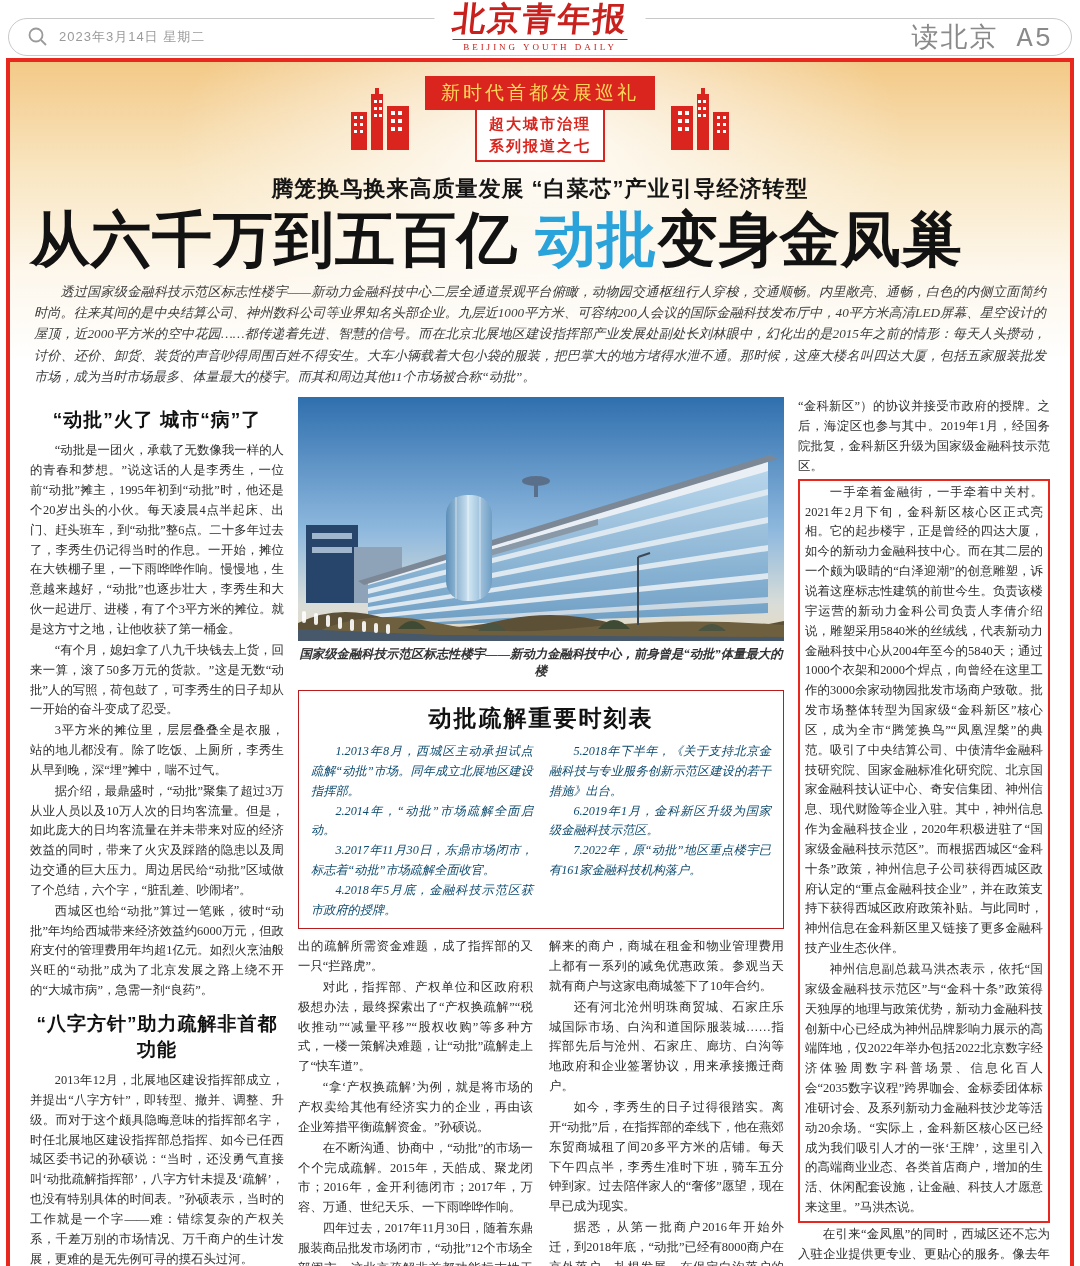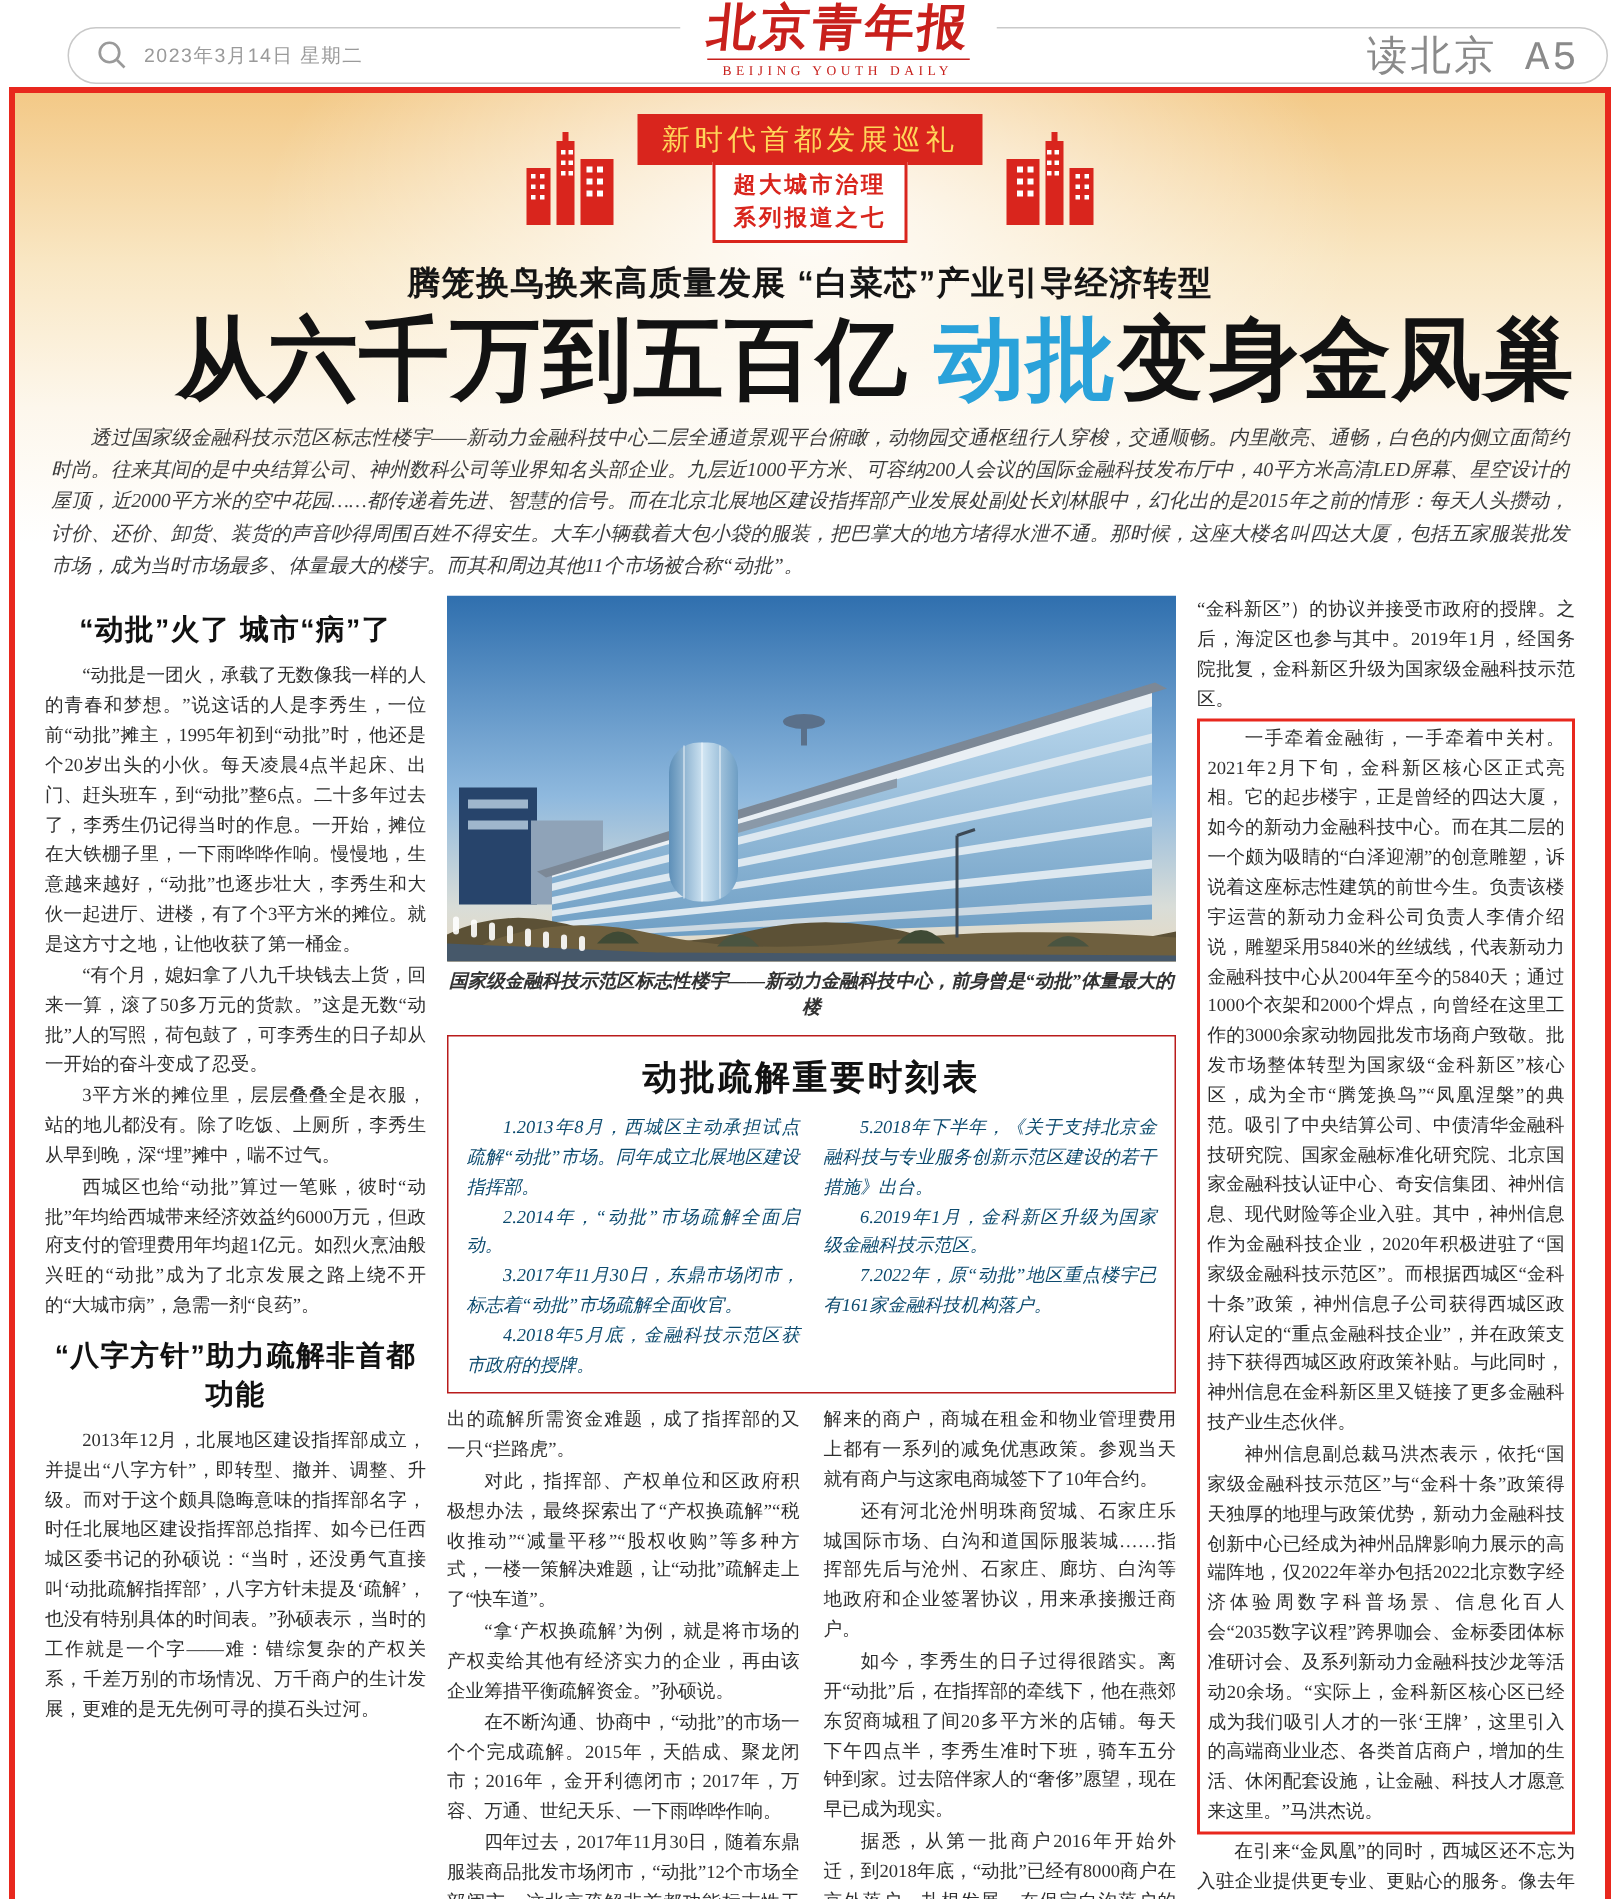--- a/index.html
+++ b/index.html
@@ -1,19 +1,19 @@
 <!DOCTYPE html>
 <html><head>
 <meta charset="utf-8">
 <style>
   html,body{margin:0;padding:0;background:#e9e9e9;}
   .page{position:relative;width:1080px;height:1266px;margin:0 auto;background:#ffffff;overflow:hidden;
         font-family:"Liberation Serif","DejaVu Serif",serif;color:#2e2e2e;}
   
-  .topbar{position:relative;height:43px;margin-left:37px;}
+  .topbar{position:relative;height:43px;}
   .pill{position:absolute;left:8px;right:8px;top:18px;height:36px;border:1px solid #c9c9c9;
         border-radius:20px;display:flex;align-items:center;padding:0 18px;background:#fff;}
   .searchwrap{display:flex;align-items:center;gap:10px;color:#9a9a9a;}
   .date{font-family:"Liberation Sans",sans-serif;font-size:13px;color:#9a9a9a;letter-spacing:1px;}
   .sectionpage{margin-left:auto;font-family:Liberation Mono, monospace;font-size:27px;color:#8a8a8a;letter-spacing:2px;}
   .logo{position:absolute;left:50%;top:2px;transform:translateX(-50%);text-align:center;background:#fff;padding:0 18px;}
   .logo-cn{font-size:33px;font-weight:900;color:#c8201c;font-family:"Liberation Serif",serif;
            letter-spacing:2px;transform:skewX(-6deg);line-height:1.05;}
   .logo-en{font-size:9px;color:#c8201c;letter-spacing:3px;font-family:"Liberation Serif",serif;
            border-top:1px solid #c8201c;margin-top:2px;padding-top:2px;}
@@ -29,21 +29,21 @@
   .badgewrap{display:flex;justify-content:center;align-items:center;gap:10px;margin-top:8px;}
   .badge{ text-align:center;}
   .badge-title{display:inline-block;background:#d9251d;color:#ffd659;font-family:"Liberation Sans",sans-serif;
         font-weight:normal;font-size:19px;letter-spacing:3px;padding:4px 16px;}
   .badge-subrow{display:flex;justify-content:center;align-items:center;gap:8px;margin-top:-2px;}
   .badge-sub{background:#fff;border:2px solid #d9251d;padding:3px 12px;color:#d9251d;
         font-family:"Liberation Sans",sans-serif;font-weight:bold;font-size:15px;line-height:1.45;letter-spacing:2px;}
   
   .kicker{text-align:center;font-family:"Liberation Sans",sans-serif;font-weight:900;font-size:22px;
         color:#151515;margin-top:12px;letter-spacing:1px;}
-  .headline{text-align:right;font-family:"Liberation Sans",sans-serif;font-weight:900;font-size:60px;
+  .headline{text-align:left;font-family:"Liberation Sans",sans-serif;font-weight:900;font-size:60px;
         color:#121212;margin:4px 0 10px;letter-spacing:1px;line-height:1.05;white-space:nowrap;}
   .headline .hl{color:#2aa2da;}
   .lead{font-size:13.2px;line-height:1.62;text-align:justify;color:#3c3c3c;margin:2px 4px 10px;text-indent:2em;
         font-style:italic;}
   
   .columns{display:flex;gap:14px;align-items:flex-start;}
   .colL{width:254px;flex:none;overflow:hidden;height:912px;}
   .colM{width:486px;flex:none;}
   .colR{width:252px;flex:none;overflow:hidden;height:912px;}
   h3.sec{font-family:"Liberation Sans",sans-serif;font-weight:900;font-size:19px;color:#111;
@@ -163,20 +163,21 @@
       <h1 class="headline"><span>从六千万到五百亿 </span><span class="hl">动批</span><span>变身金凤巢</span></h1>
       <p class="lead">透过国家级金融科技示范区标志性楼宇——新动力金融科技中心二层全通道景观平台俯瞰，动物园交通枢纽行人穿梭，交通顺畅。内里敞亮、通畅，白色的内侧立面简约时尚。往来其间的是中央结算公司、神州数科公司等业界知名头部企业。九层近1000平方米、可容纳200人会议的国际金融科技发布厅中，40平方米高清LED屏幕、星空设计的屋顶，近2000平方米的空中花园……都传递着先进、智慧的信号。而在北京北展地区建设指挥部产业发展处副处长刘林眼中，幻化出的是2015年之前的情形：每天人头攒动，讨价、还价、卸货、装货的声音吵得周围百姓不得安生。大车小辆载着大包小袋的服装，把巴掌大的地方堵得水泄不通。那时候，这座大楼名叫四达大厦，包括五家服装批发市场，成为当时市场最多、体量最大的楼宇。而其和周边其他11个市场被合称“动批”。</p>
 
       <div class="columns">
 
         <div class="colL">
           <h3 class="sec">“动批”火了  城市“病”了</h3>
           <p class="b">“动批是一团火，承载了无数像我一样的人的青春和梦想。”说这话的人是李秀生，一位前“动批”摊主，1995年初到“动批”时，他还是个20岁出头的小伙。每天凌晨4点半起床、出门、赶头班车，到“动批”整6点。二十多年过去了，李秀生仍记得当时的作息。一开始，摊位在大铁棚子里，一下雨哗哗作响。慢慢地，生意越来越好，“动批”也逐步壮大，李秀生和大伙一起进厅、进楼，有了个3平方米的摊位。就是这方寸之地，让他收获了第一桶金。</p>
           <p class="b">“有个月，媳妇拿了八九千块钱去上货，回来一算，滚了50多万元的货款。”这是无数“动批”人的写照，荷包鼓了，可李秀生的日子却从一开始的奋斗变成了忍受。</p>
           <p class="b">3平方米的摊位里，层层叠叠全是衣服，站的地儿都没有。除了吃饭、上厕所，李秀生从早到晚，深“埋”摊中，喘不过气。</p>
+          <p class="b">据介绍，最鼎盛时，“动批”聚集了超过3万从业人员以及10万人次的日均客流量。但是，如此庞大的日均客流量在并未带来对应的经济效益的同时，带来了火灾及踩踏的隐患以及周边交通的巨大压力。周边居民给“动批”区域做了个总结，六个字，“脏乱差、吵闹堵”。</p>
           <p class="b">西城区也给“动批”算过一笔账，彼时“动批”年均给西城带来经济效益约6000万元，但政府支付的管理费用年均超1亿元。如烈火烹油般兴旺的“动批”成为了北京发展之路上绕不开的“大城市病”，急需一剂“良药”。</p>
           <h3 class="sec">“八字方针”助力疏解非首都功能</h3>
           <p class="b">2013年12月，北展地区建设指挥部成立，并提出“八字方针”，即转型、撤并、调整、升级。而对于这个颇具隐晦意味的指挥部名字，时任北展地区建设指挥部总指挥、如今已任西城区委书记的孙硕说：“当时，还没勇气直接叫‘动批疏解指挥部’，八字方针未提及‘疏解’，也没有特别具体的时间表。”孙硕表示，当时的工作就是一个字——难：错综复杂的产权关系，千差万别的市场情况、万千商户的生计发展，更难的是无先例可寻的摸石头过河。</p>
 
         </div>
 
         <div class="colM">
           <svg class="photo" viewBox="0 0 486 244">
             <defs>
               <linearGradient id="sky" x1="0" y1="0" x2="0" y2="1">

